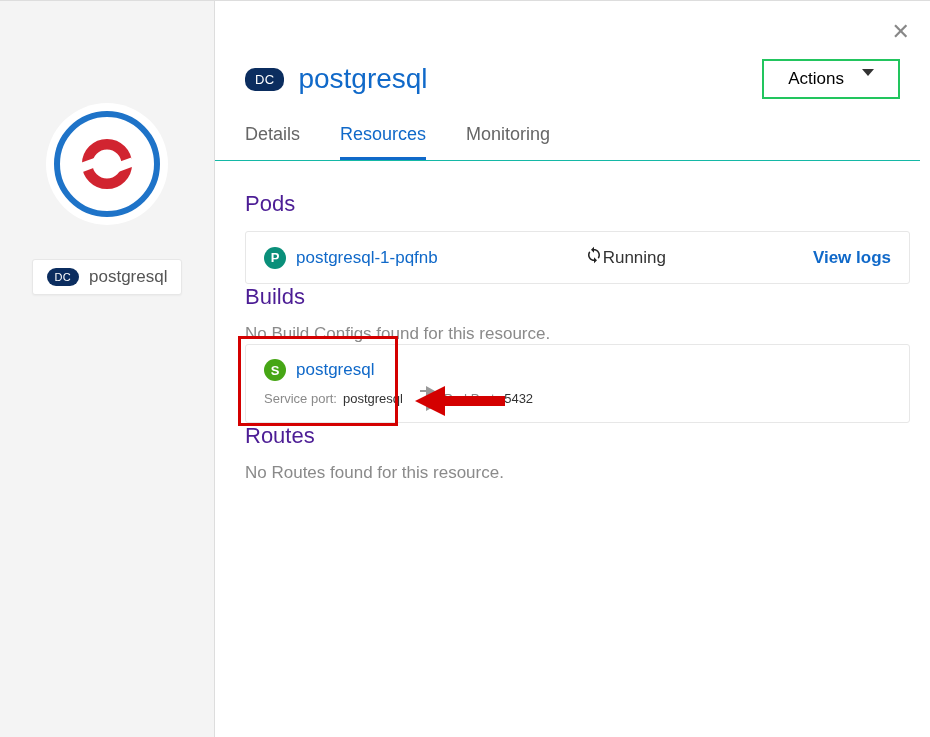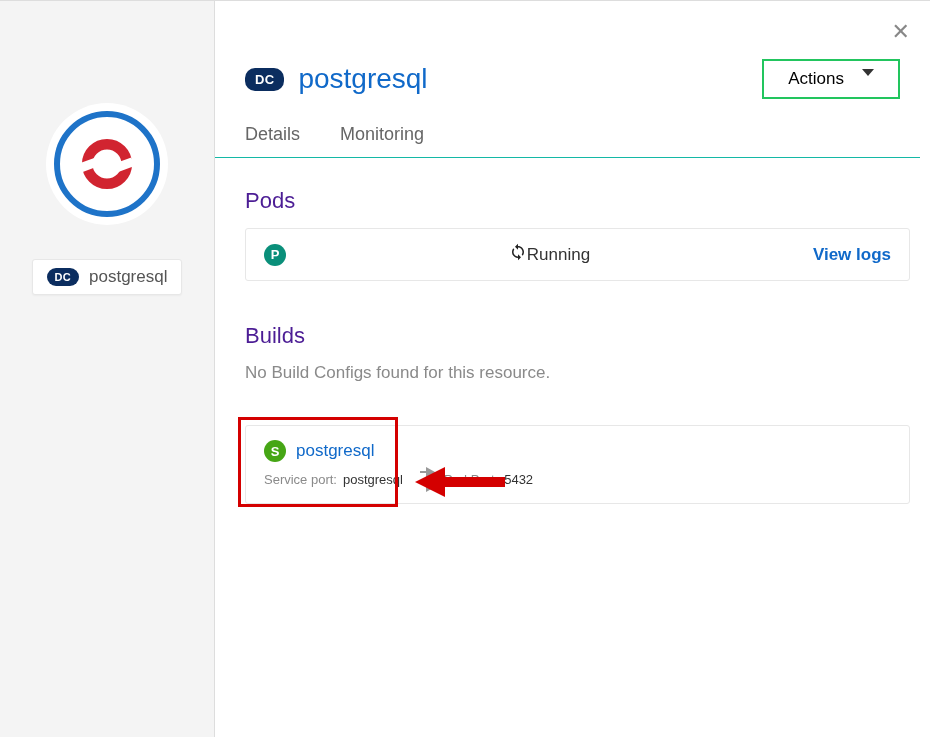--- a/index.html
+++ b/index.html
@@ -12,21 +12,21 @@
   .logo-circle {
     width: 106px; height: 106px; border-radius: 50%;
     border: 6px solid #1e73c8; background: #fff; display: flex; align-items: center; justify-content: center;
     box-shadow: 0 0 0 8px #fff, 0 2px 6px rgba(0,0,0,.08);
   }
   .side-card {
     margin-top: 42px; background: #fff; border: 1px solid #e7e7e7; border-radius: 3px;
     padding: 7px 14px; display: flex; align-items: center; gap: 10px; box-shadow: 0 1px 2px rgba(0,0,0,.04);
   }
   .dc-pill {
-    background: #0b2d5f; color: #fff; font-size: 11px; font-weight: 700;
+    background: #0b2d5f; color: #fff; font-size: 11px; font-weight: 400;
     padding: 3px 8px; border-radius: 10px; letter-spacing: .3px;
   }
   .side-card-label { color: #555; font-size: 17px; }
   .main { flex: 1; padding: 0 10px 0 0; border-top: 1px solid #ddd; position: relative; }
   .close-x { position: absolute; top: 18px; right: 20px; color: #888; font-size: 22px; cursor: pointer; }
   .header-row {
     display: flex; align-items: center; justify-content: space-between;
     padding: 58px 10px 25px 30px;
   }
   .title-wrap { display: flex; align-items: center; gap: 14px; }
@@ -52,21 +52,21 @@
     width: 22px; height: 22px; border-radius: 50%; color: #fff; font-weight: 600;
     display: flex; align-items: center; justify-content: center; font-size: 13px;
   }
   .badge-p { background: #0a8f7a; }
   .badge-s { background: #46a615; }
   .link { color: #1069c9; text-decoration: none; font-size: 17px; cursor: pointer; }
   .pod-mid { display: flex; align-items: center; gap: 0; color: #333; font-size: 17px; }
   .sync-icon svg { width: 18px; height: 18px; }
   .view-logs { color: #1069c9; font-size: 17px; cursor: pointer; font-weight: bold; }
   .muted { color: #8a8a8a; font-size: 17px; }
-  .builds-block, .services-block, .routes-block { margin-top: 42px; }
+  .builds-block, .services-block, .routes-block { }
   .svc-card { border: 1px solid #e7e7e7; border-radius: 3px; padding: 14px 18px 16px 18px; }
   .svc-port-line { margin-top: 10px; font-size: 13px; display: flex; align-items: center; gap: 6px; flex-wrap: wrap; }
   .svc-port-line .lbl { color: #8a8a8a; }
   .svc-port-line .val { color: #333; }
   .arrow-right { width: 0; height: 0; border-top: 5px solid transparent; border-bottom: 5px solid transparent; border-left: 9px solid #999; margin: 0 3px; position: relative; }
   .arrow-right::before { content: ""; position: absolute; left: -15px; top: -1px; width: 10px; height: 2px; background: #999; }
   
   .redbox { position: absolute; border: 3px solid #d40000; }
   .redarrow { position: absolute; }
 </style>
@@ -97,30 +97,32 @@
         <span class="title-name">postgresql</span>
       </div>
       <button class="actions-btn">
         <span>Actions</span>
         <span class="caret-down"></span>
       </button>
     </div>
 
     <nav class="tabs">
       <div class="tab">Details</div>
+      <div class="tab active">Resources</div>
       <div class="tab">Monitoring</div>
     </nav>
 
     <div class="content">
 
       <h3 class="section">Pods</h3>
       <div class="card">
         <div class="pod-row">
           <div class="pod-left">
             <span class="round-badge badge-p">P</span>
+            <a class="link">postgresql-1-pqfnb</a>
           </div>
           <div class="pod-mid">
             <span class="sync-icon">
               <svg viewBox="0 0 24 24" fill="#222">
                   <path d="M12 4V1L8 5l4 4V6c3.31 0 6 2.69 6 6 0 1.27-.4 2.44-1.07 3.41l1.46 1.46A7.93 7.93 0 0 0 20 12c0-4.42-3.58-8-8-8zm0 14c-3.31 0-6-2.69-6-6 0-1.27.4-2.44 1.07-3.41L5.61 7.13A7.93 7.93 0 0 0 4 12c0 4.42 3.58 8 8 8v3l4-4-4-4v3z"></path>
                 </svg>
             </span>
             <span>Running</span>
           </div>
           <a class="view-logs">View logs</a>
@@ -147,16 +149,20 @@
           </div>
         </div>
 
         <div class="redbox" style="left:-7px; top:-8px; width:160px; height:90px;"></div>
         <svg class="redarrow" style="left:170px; top:42px;" width="100" height="30">
           <rect x="30" y="10" width="60" height="10" fill="#d40000"></rect>
           <polygon points="0,15 30,0 30,30" fill="#d40000"></polygon>
         </svg>
       </div>
 
+      <div class="routes-block">
+        <h3 class="section">Routes</h3>
+        <p class="muted">No Routes found for this resource.</p>
+      </div>
 
     </div>
   </main>
 </div>
 
 </body></html>

